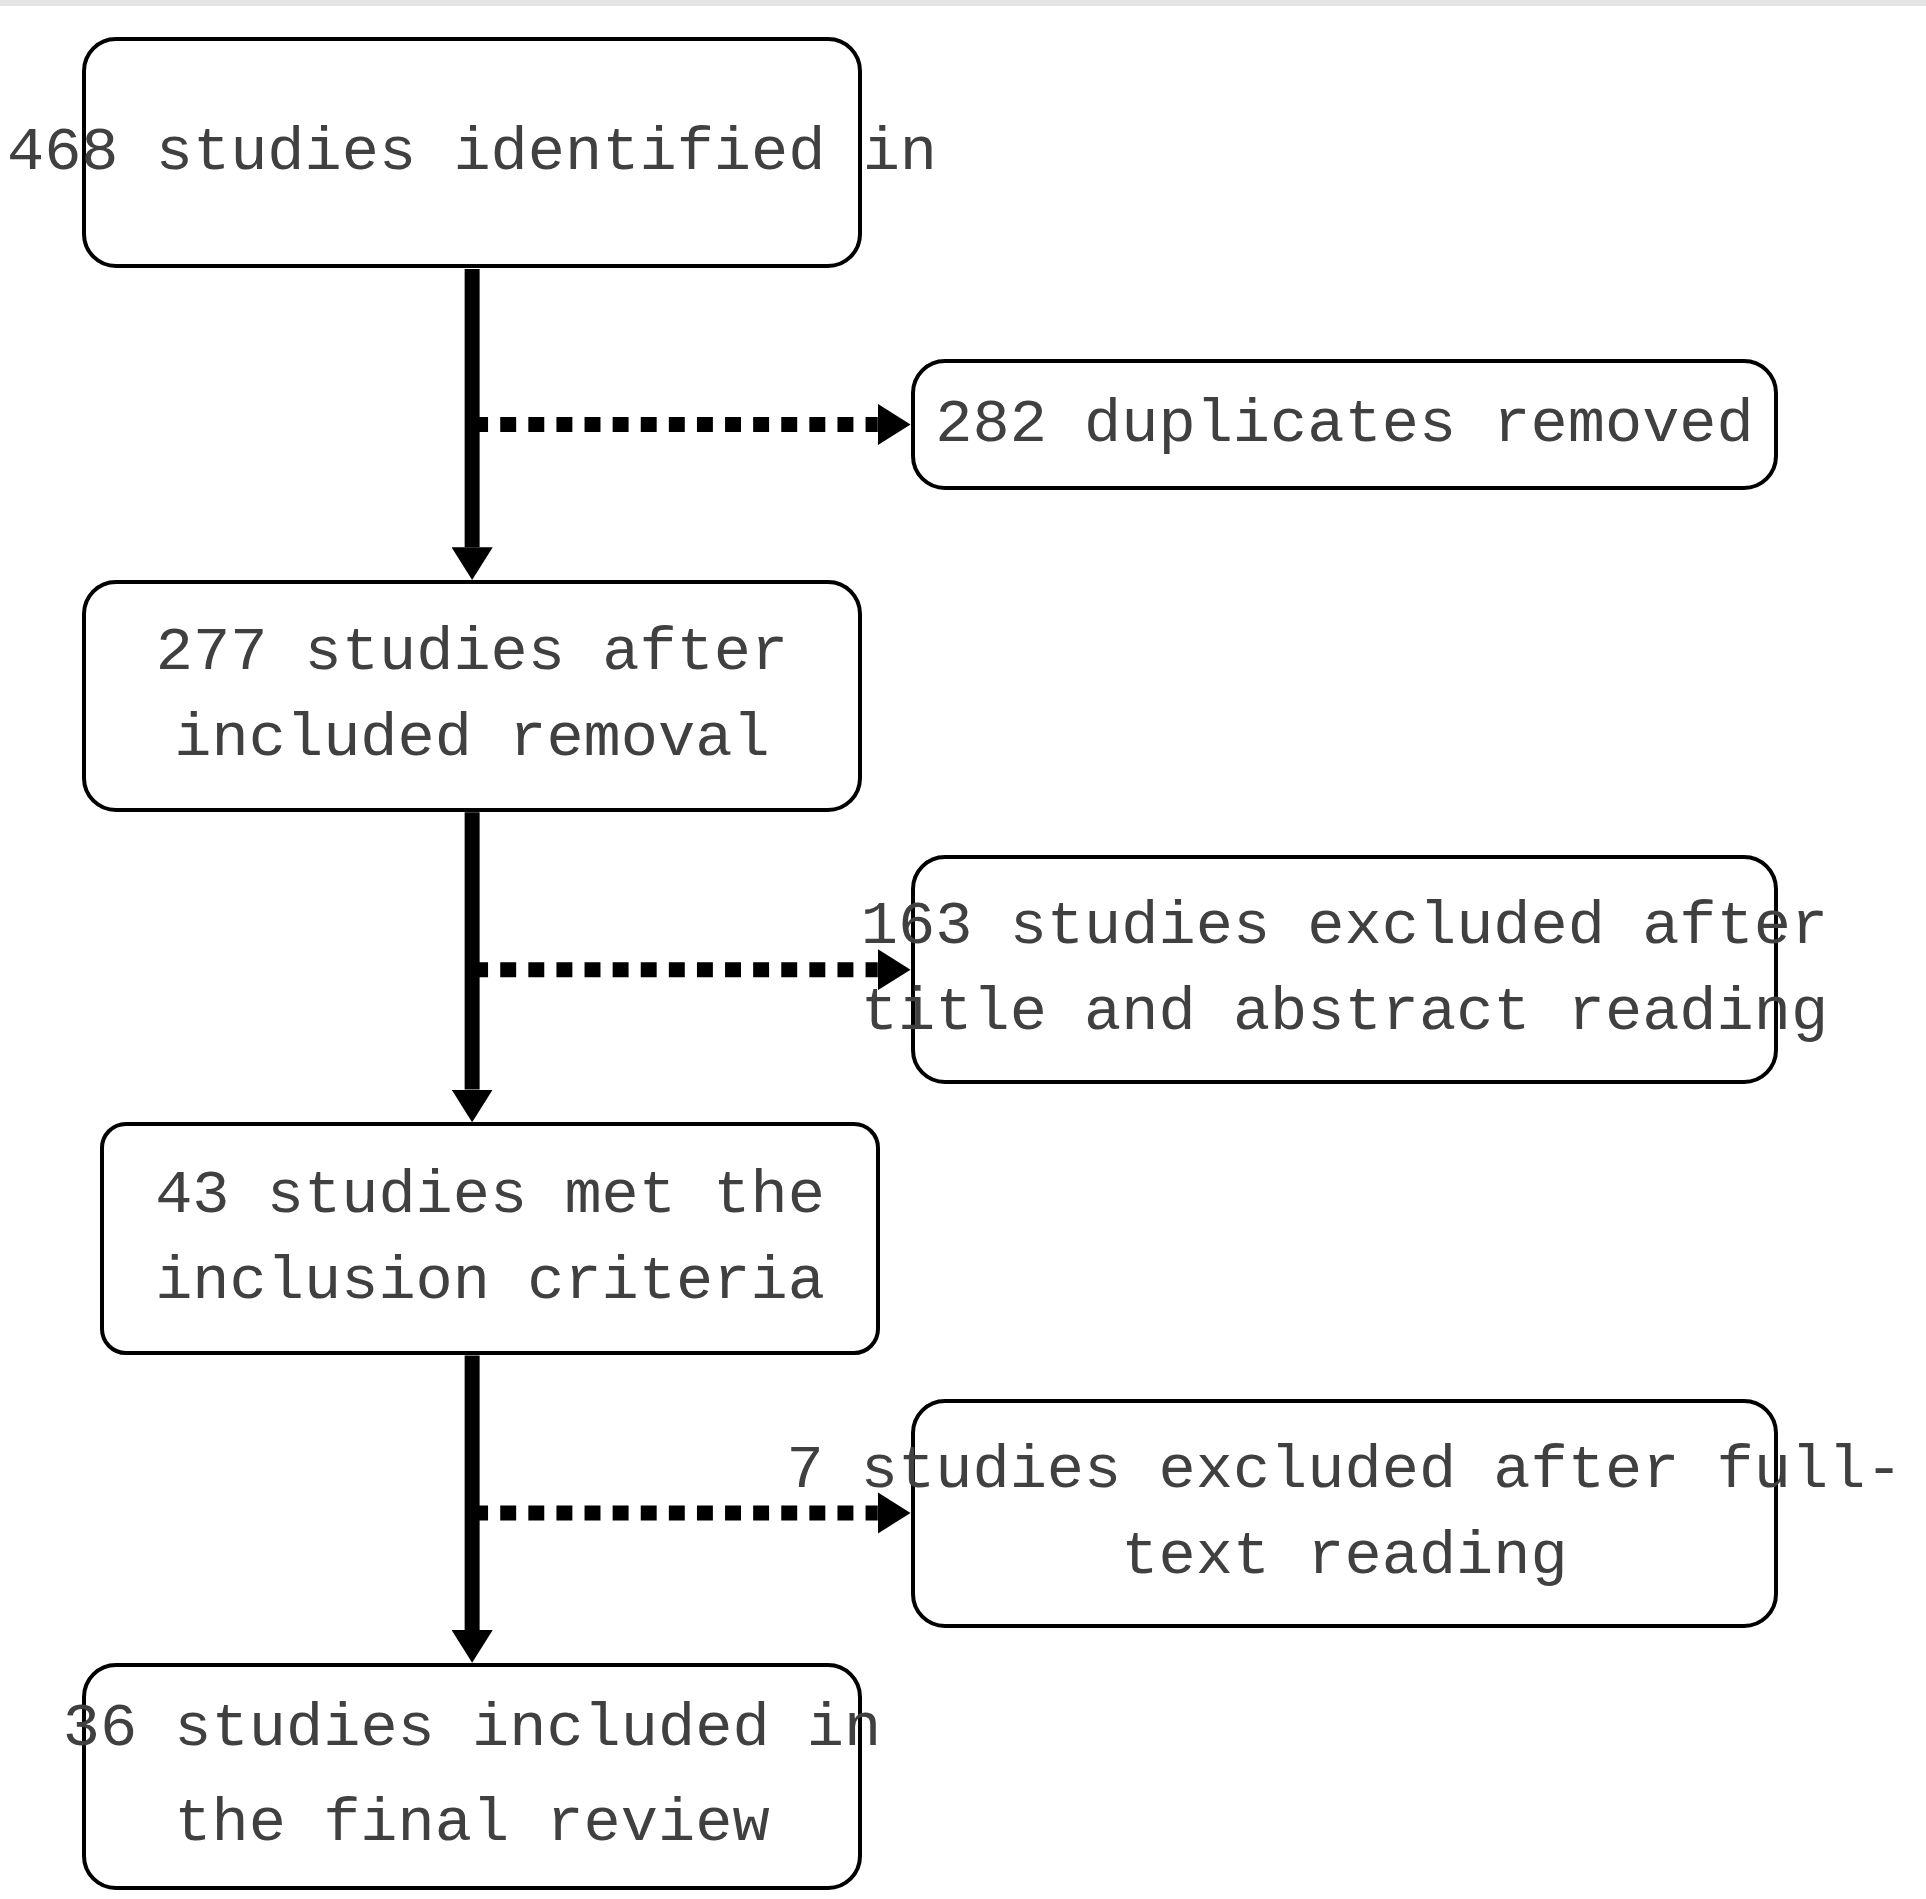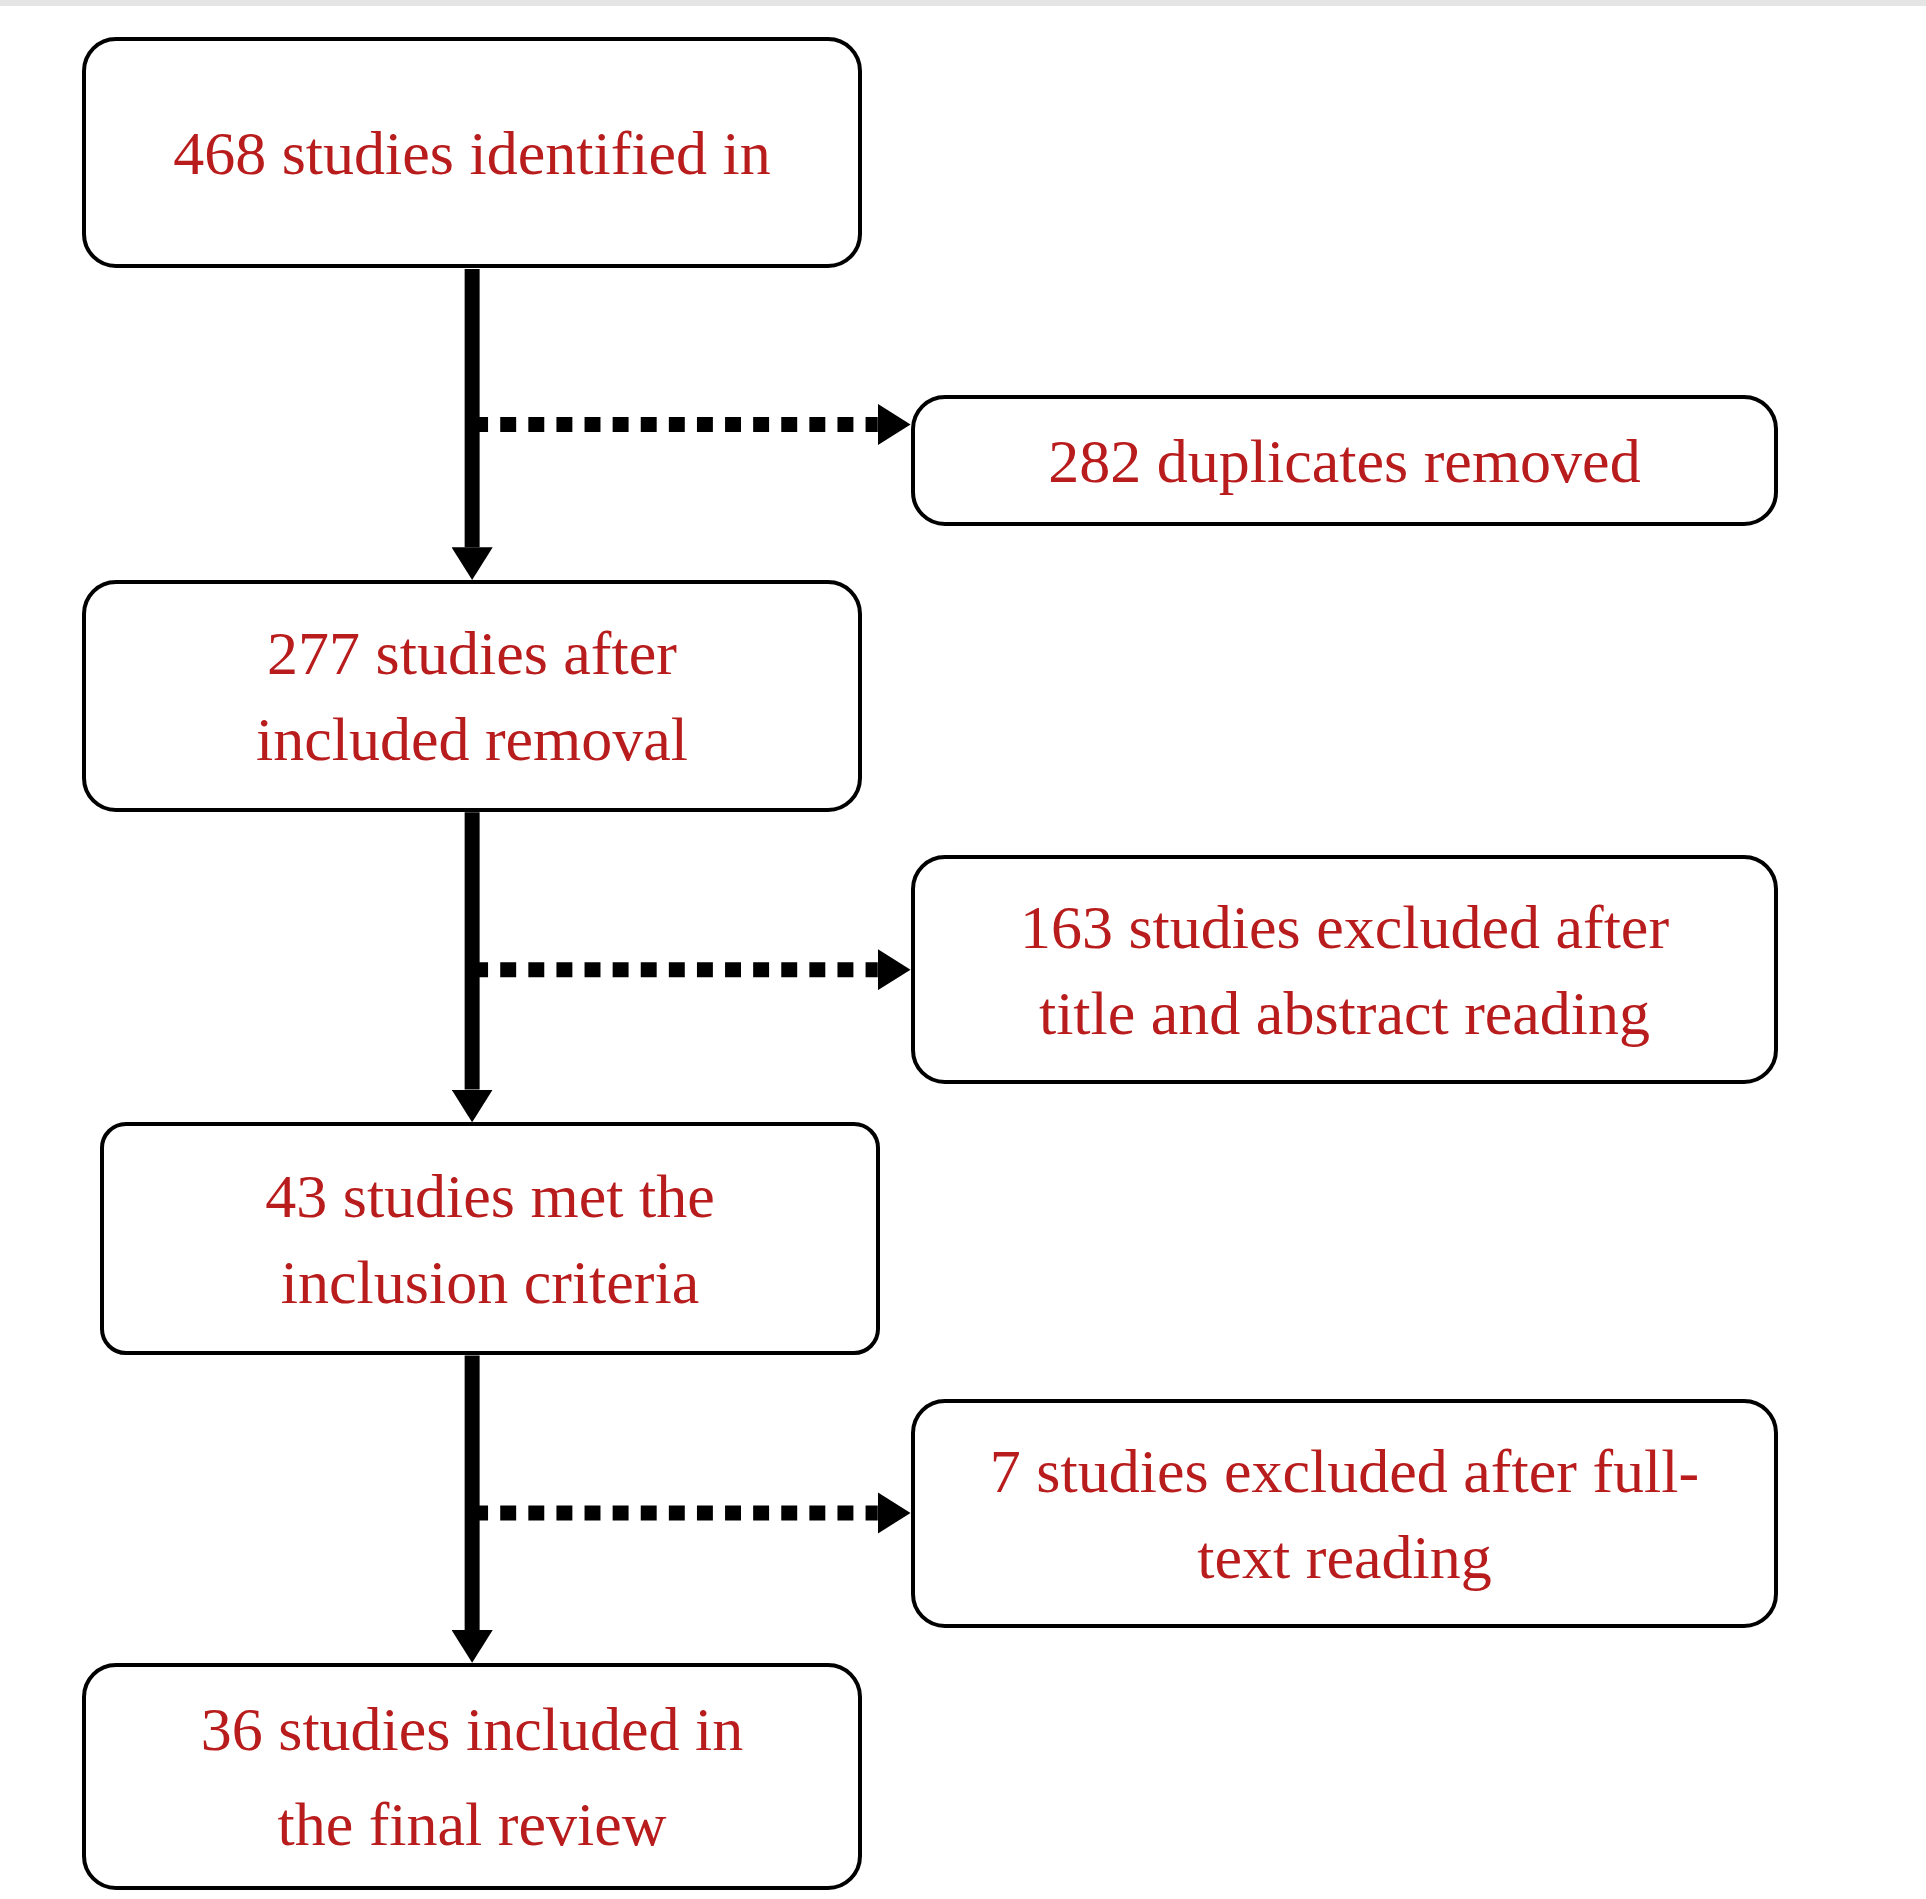--- a/index.html
+++ b/index.html
@@ -1,22 +1,22 @@
 <!DOCTYPE html>
 <html style="font-size:15px"><head>
 <meta charset="utf-8">
 <style>
   html, body { margin: 0; padding: 0; background: #ffffff; }
   .canvas {
     position: relative;
     width: 1926px;
     height: 1899px;
     background: #ffffff;
-    font-family: Liberation Serif, serif;
-    color: #b91c1c;
+    font-family: Liberation Mono, monospace;
+    color: #404040;
     overflow: hidden;
   }
   .top-strip {
     position: absolute;
     left: 0; top: 0;
     width: 1926px; height: 5.6px;
     background: #e5e5e5;
   }
   .node {
     position: absolute;
@@ -32,21 +32,21 @@
     font-size: 62px;
     line-height: 86px;
   }
   .node .line { white-space: nowrap; }
 
   #box-identified   { left: 82px;  top: 37px;   width: 780px; height: 231px; }
   #box-after-dup    { left: 82px;  top: 580px;  width: 780px; height: 232px; }
   #box-inclusion    { left: 100px;  top: 1122px; width: 780px; height: 233px; border-radius: 26px; }
   #box-final        { left: 82px;  top: 1663px; width: 780px; height: 227px; gap: 9px; }
 
-  #side-duplicates  { left: 911px; top: 359px;  width: 867px; height: 131px; margin-top: 36px; }
+  #side-duplicates  { left: 911px; top: 359px;  width: 867px; height: 131px; }
   #side-title-abs   { left: 911px; top: 855px;  width: 867px; height: 229px; }
   #side-full-text   { left: 911px; top: 1399px; width: 867px; height: 229px; }
 
   .arrows-layer {
     position: absolute;
     left: 0; top: 0;
     width: 1926px; height: 1899px;
     pointer-events: none;
   }
 </style>

